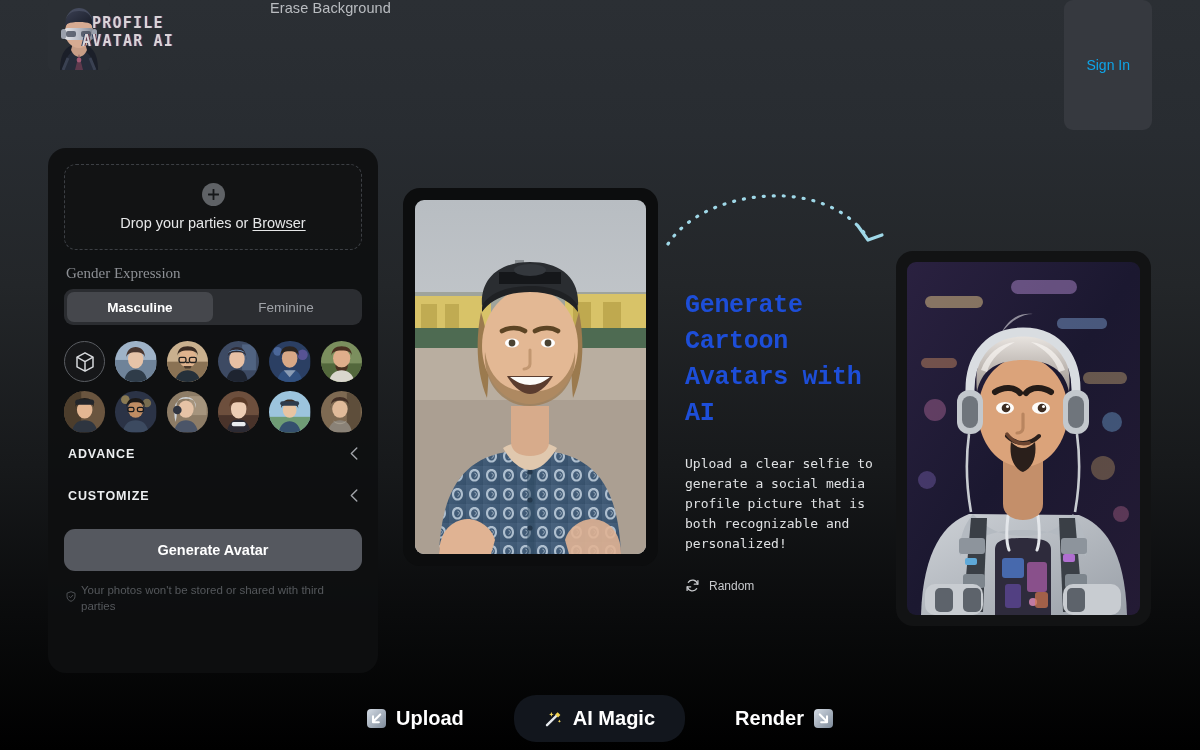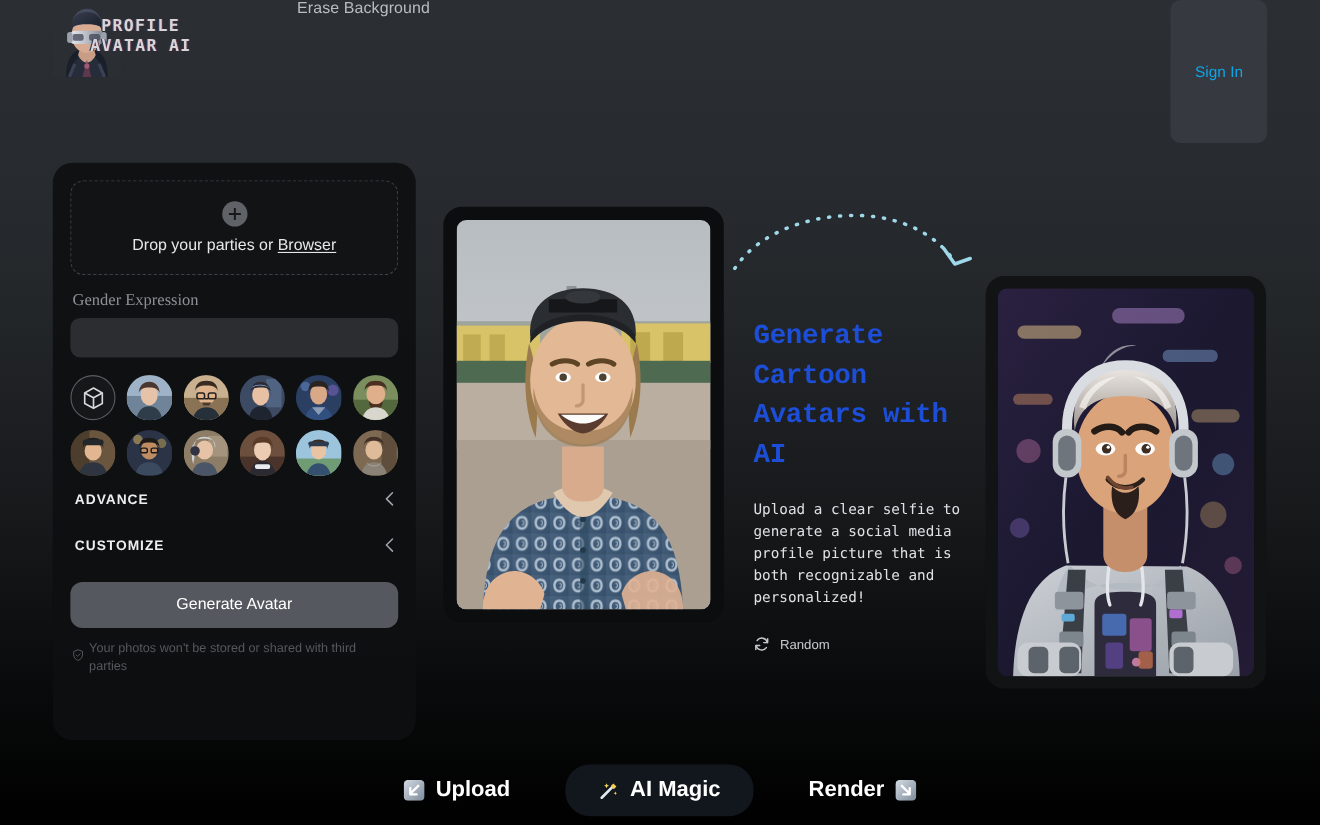--- a/index.html
+++ b/index.html
@@ -103,21 +103,21 @@
     padding: 14px 4px 13px 4px; cursor: pointer;
     font-size: 12.5px; font-weight: 700; letter-spacing: .9px; color: #eceef0;
   }
   .acc:first-of-type { border-bottom: 1px solid #26282b; }
   .acc .chev { color: #a0a3a8; font-size: 14px; line-height: 1; }
 
   .gen {
     display: block; width: 100%; margin-top: 12px;
     background: #55585f; color: #fff; border: none; border-radius: 11px;
     height: 42px; font-size: 14.5px;
-    font-family: "Liberation Sans", sans-serif; cursor: pointer;
+    font-family: "Liberation Sans", sans-serif; cursor: pointer; font-weight: bold;
   }
   .privacy {
     display: flex; gap: 5px; margin-top: 11px; padding: 0 2px;
     font-size: 11.5px; color: #55585c; line-height: 16px; align-items: center;
   }
   .privacy .shield { flex: 0 0 auto; margin-top: 1px; }
 
   
   .photo-card {
     position: absolute; left: 403px; top: 188px;
@@ -227,20 +227,22 @@
         </svg>
     </span>
     <div class="drop-label">
       <span>Drop your parties or </span><u>Browser</u>
     </div>
   </div>
 
   <div class="field-label">Gender Expression</div>
 
   <div class="seg">
+    <div class="on">Masculine</div>
+    <div>Feminine</div>
   </div>
 
   <div class="grid">
     <div class="thumb cube">
       <span>
         <svg viewBox="0 0 24 24" fill="none" stroke="#d6d8db" stroke-width="1.5" stroke-linejoin="round">
           <path d="M12 2.8l8 4.4v9.6l-8 4.4-8-4.4V7.2z"></path>
             <path d="M4 7.2l8 4.4 8-4.4M12 11.6V21"></path>
         </svg>
       </span>

